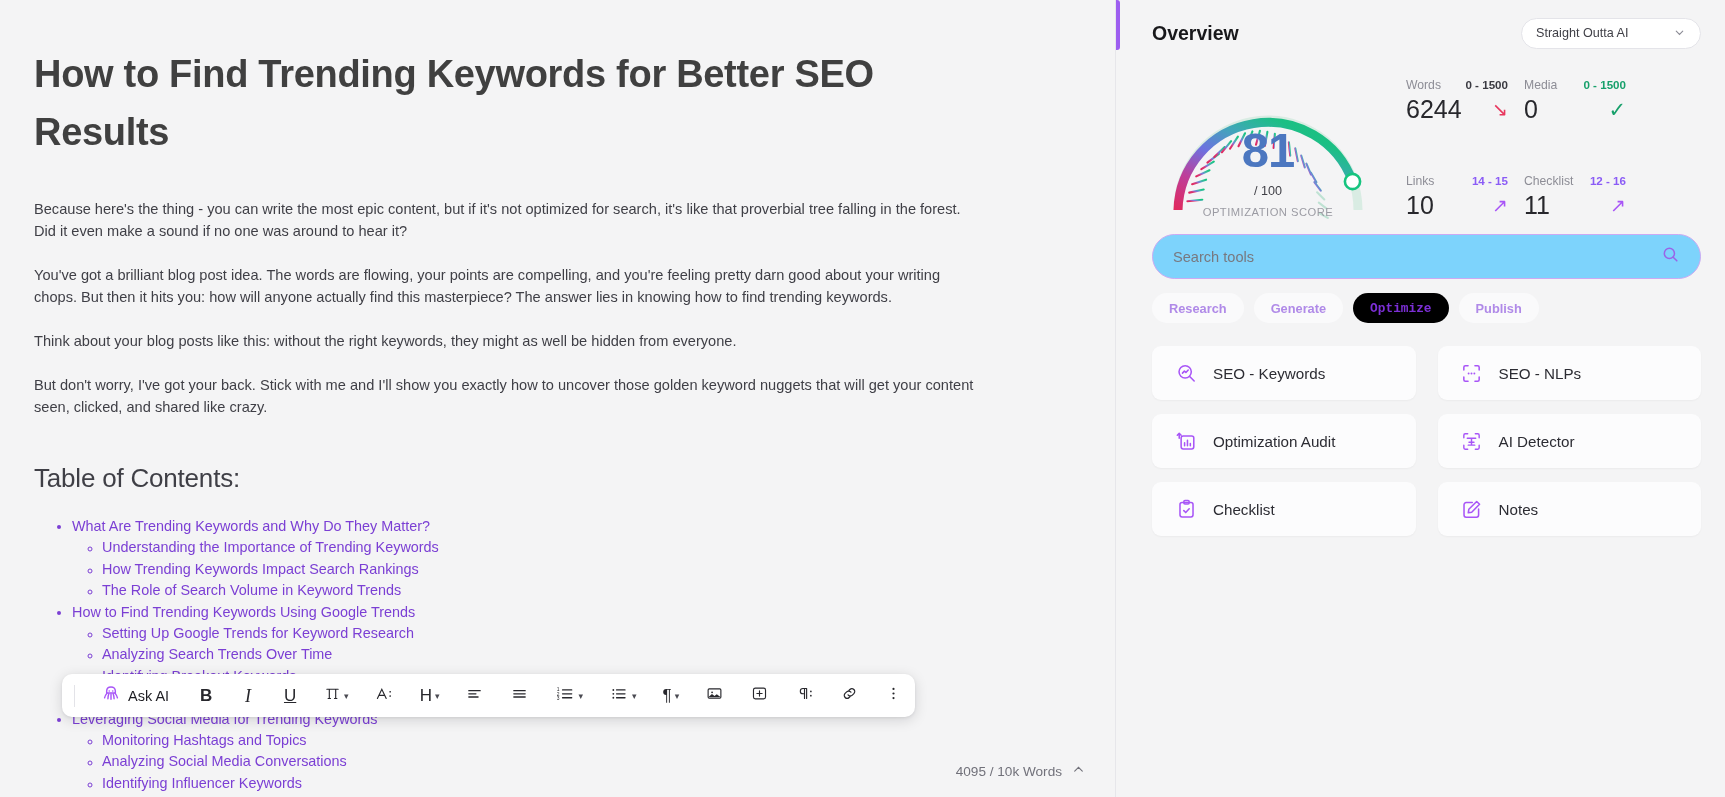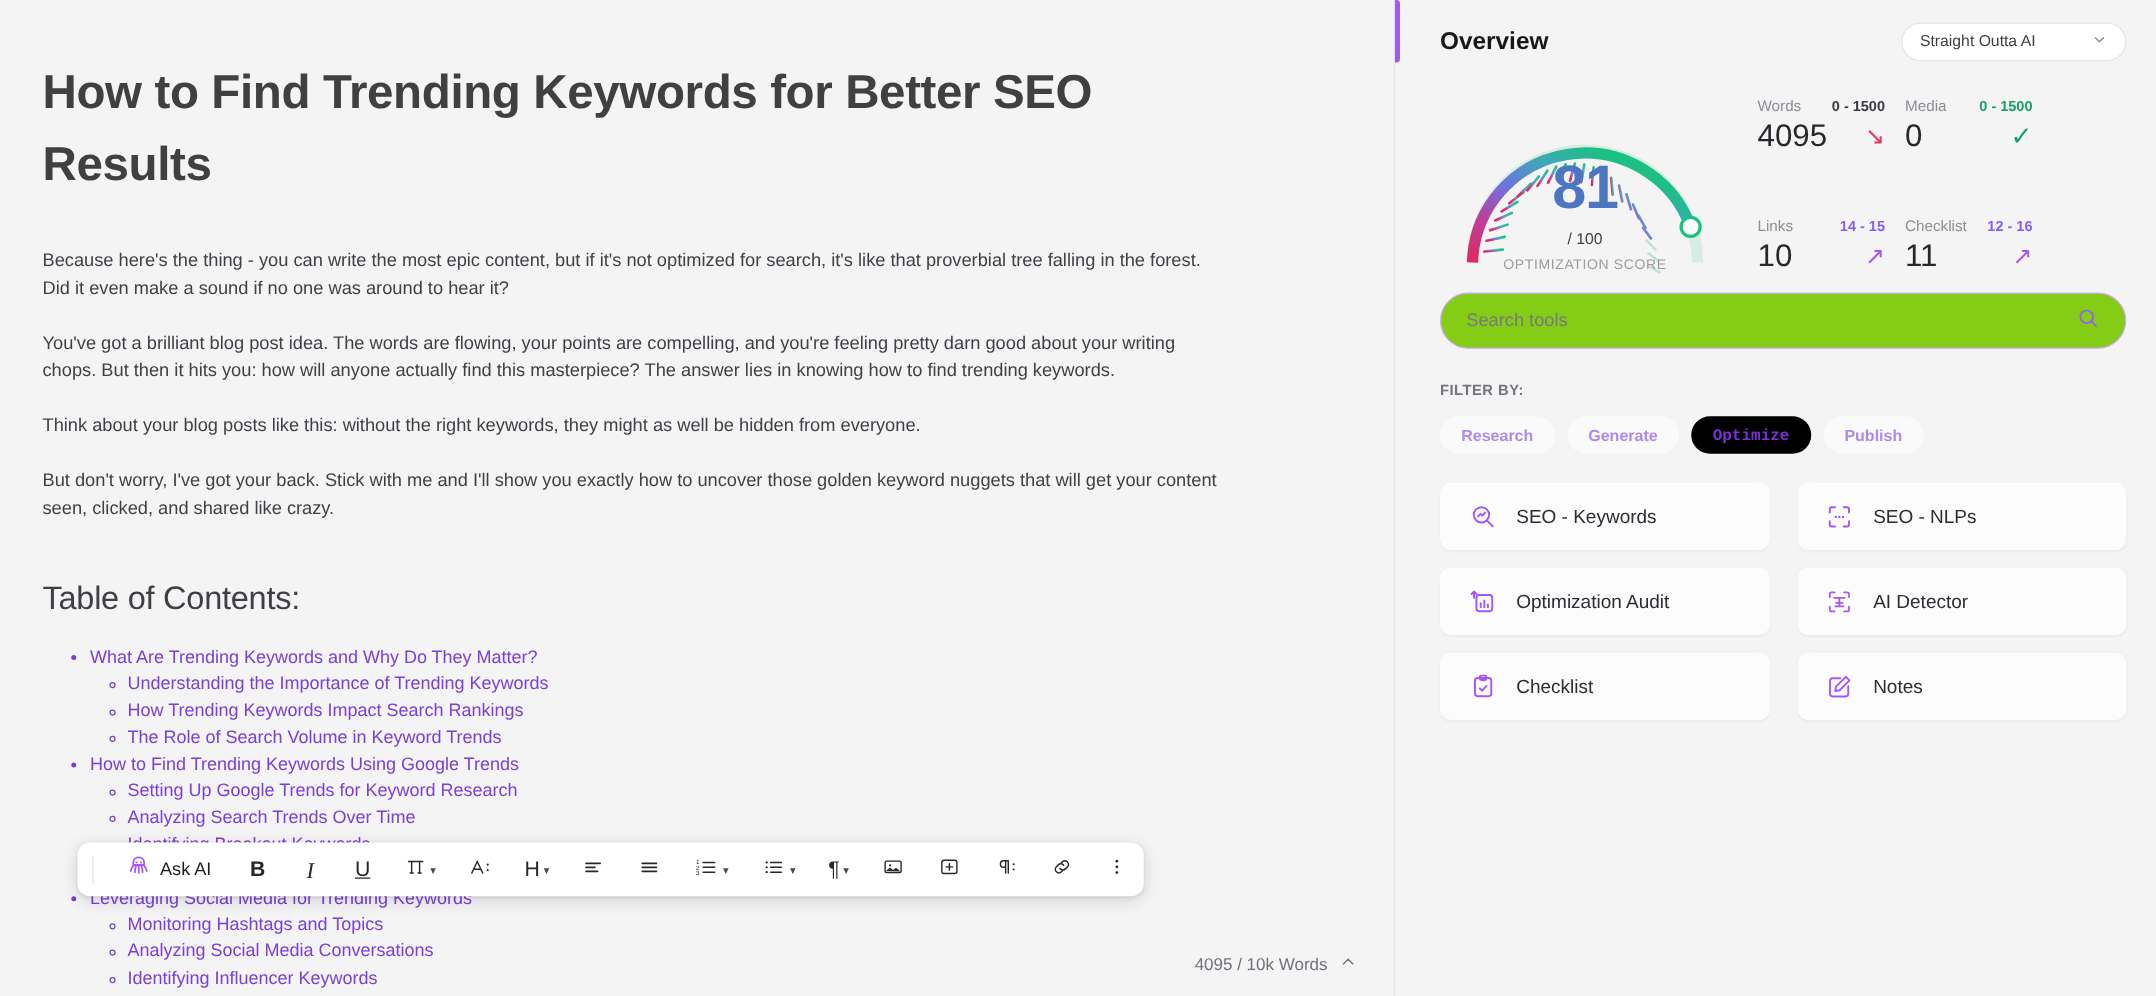--- a/index.html
+++ b/index.html
@@ -201,21 +201,21 @@
   .stat-val { font-size: 25px; color: #27272c; font-weight: 400; }
   .stat-ind { font-size: 19px; line-height: 1; }
   .ind-down { color: #e8375e; }
   .ind-up { color: #a855f7; }
   .ind-check { color: #17a06b; font-size: 21px; }
 
   
   .tool-search {
     margin: 10px 24px 0 36px;
     height: 45px;
-    background: #84cc16;
+    background: #7dd3fc;
     border: 1.6px solid #cbaaf3;
     border-radius: 24px;
     display: flex; align-items: center;
     padding: 0 20px;
     cursor: text;
   }
   .tool-search input {
     flex: 1; border: none; outline: none; background: transparent;
     font-size: 14.6px; color: #3f3f46;
     font-family: "Liberation Sans", sans-serif;
@@ -545,21 +545,21 @@
         <div class="gauge-label">OPTIMIZATION SCORE</div>
       </div>
 
       <div class="stats-grid">
         <div class="stat-cell">
           <div class="stat-top">
             <span class="stat-name">Words</span>
             <span class="stat-range gray">0 - 1500</span>
           </div>
           <div class="stat-bot">
-            <span class="stat-val">4095</span>
+            <span class="stat-val">6244</span>
             <span class="stat-ind ind-down">↘</span>
           </div>
         </div>
 
         <div class="stat-cell">
           <div class="stat-top">
             <span class="stat-name">Media</span>
             <span class="stat-range green">0 - 1500</span>
           </div>
           <div class="stat-bot">
@@ -595,21 +595,20 @@
     <div class="tool-search">
       <input placeholder="Search tools" style="">
       <span>
         <svg width="19" height="19" viewBox="0 0 24 24" fill="none" stroke="#9a63e8" stroke-width="1.9" stroke-linecap="round">
           <circle cx="10.6" cy="10.6" r="6.4"></circle>
             <path d="M15.4 15.4L20 20"></path>
         </svg>
       </span>
     </div>
 
-    <div class="filter-label">FILTER BY:</div>
 
     <div class="chips">
       <div class="chip">Research</div>
       <div class="chip">Generate</div>
       <div class="chip active">Optimize</div>
       <div class="chip">Publish</div>
     </div>
 
     <div class="tool-grid">
 

